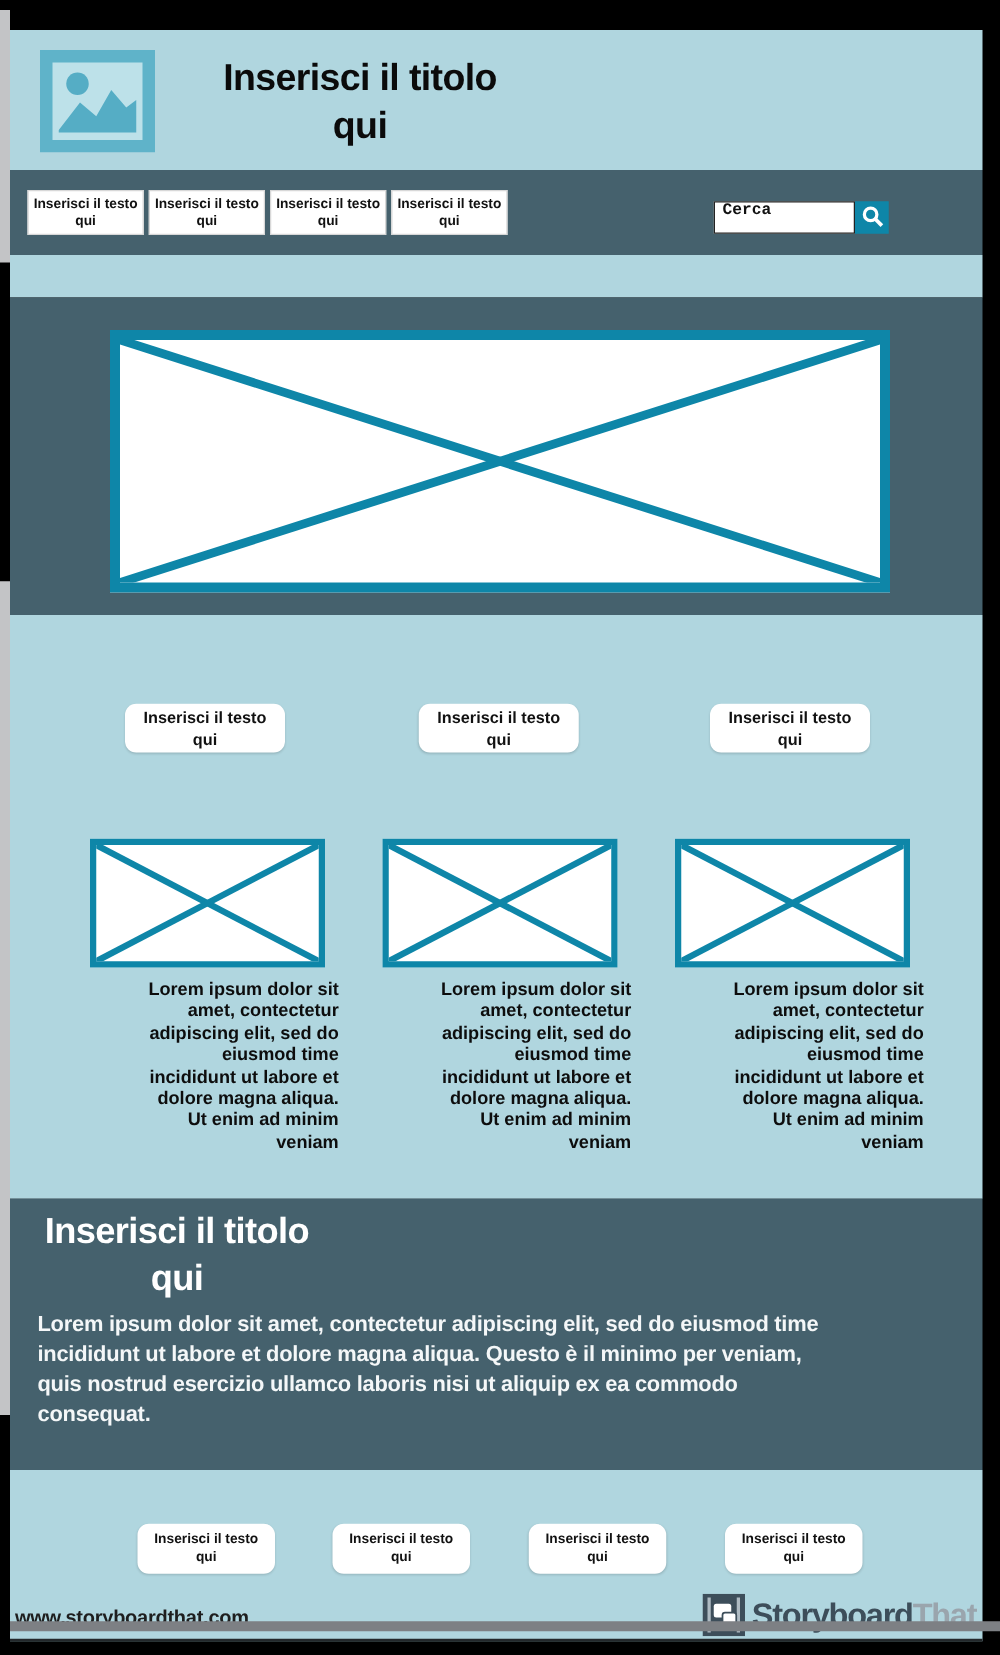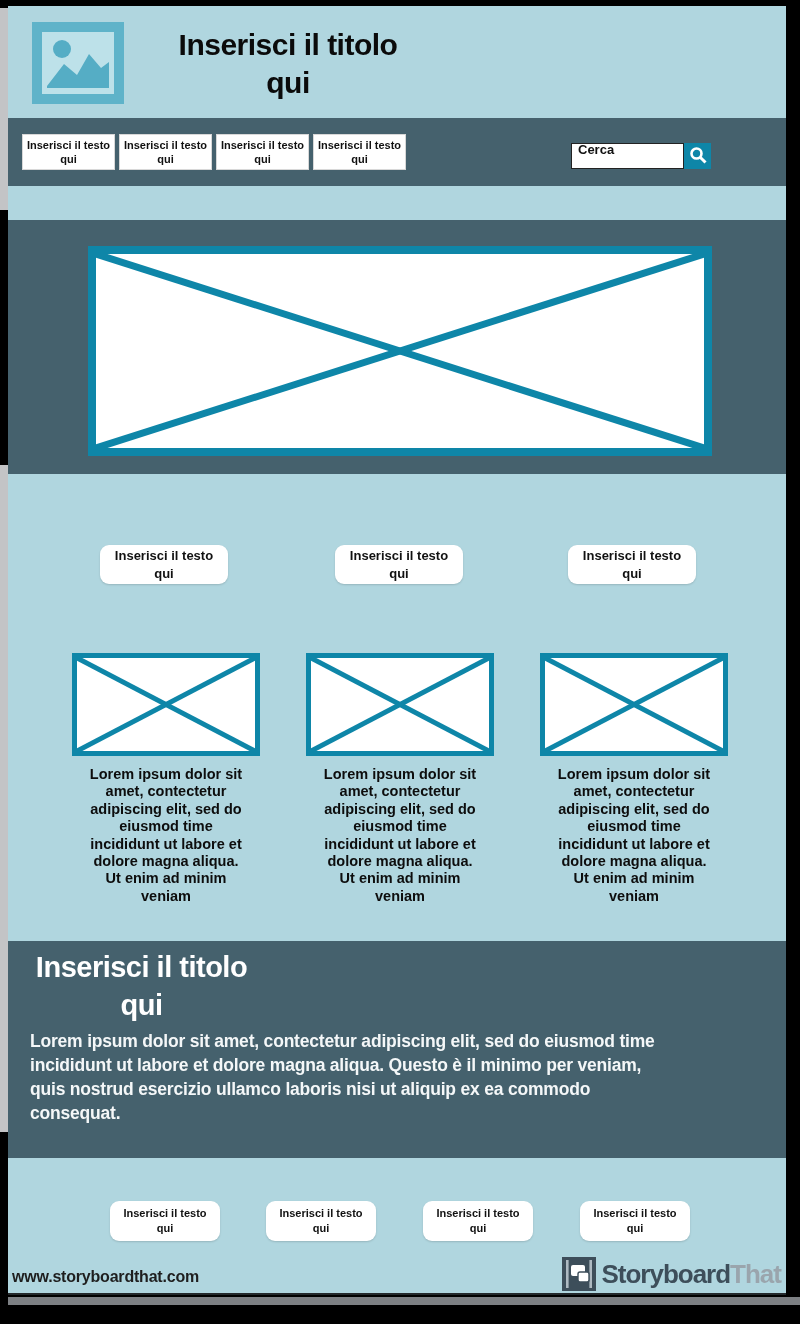--- a/index.html
+++ b/index.html
@@ -1,20 +1,20 @@
 <!DOCTYPE html>
 <html><head>
 <meta charset="utf-8">
 <style>
   html,body{margin:0;padding:0;}
   body{
     width:800px;height:1324px;position:relative;background:#000;
     font-family:"Liberation Sans", sans-serif;overflow:hidden;
   }
-  .frame{position:absolute;left:8px;top:6px;width:696px;height:1287px;}
+  .frame{position:absolute;left:8px;top:24px;width:696px;height:1287px;}
   .sec{position:absolute;left:0;width:778px;}
   .light{background:#b0d6df;}
   .dark{background:#45616d;}
 
   
   .edge{position:absolute;left:0;width:8px;background:#c3c4c6;}
   .edge-top{top:8px;height:202px;}
   .edge-bottom{top:465px;height:667px;}
   .bottom-gray{position:absolute;left:8px;top:1297px;width:792px;height:8px;background:#7d8084;}
 
@@ -32,21 +32,21 @@
   .nav-buttons{position:absolute;left:14px;top:16px;display:flex;gap:4px;}
   .nav-btn{
     width:93px;height:36px;background:#fff;border:1px solid #d8d8d8;
     display:flex;align-items:center;justify-content:center;text-align:center;
     font-size:11px;font-weight:bold;color:#111;line-height:1.3;white-space:pre-line;
     box-sizing:border-box;cursor:pointer;
   }
   .search{position:absolute;right:75px;top:25px;display:flex;height:26px;}
   .search-input{
     width:113px;height:26px;border:1px solid #222;background:#fff;box-sizing:border-box;
-    font-family:Liberation Sans, sans-serif;font-size:13px;font-weight:bold;color:#111;
+    font-family:Liberation Mono, monospace;font-size:13px;font-weight:bold;color:#111;
     padding:0 0 14px 6px;outline:none;
   }
   .search-btn{
     width:27px;height:26px;background:#0e86a8;border:none;display:flex;
     align-items:center;justify-content:center;cursor:pointer;padding:0;
   }
 
   
   .sec-strip{top:180px;height:34px;}
 
@@ -62,21 +62,21 @@
     position:absolute;background:#fff;border-radius:9px;
     display:flex;align-items:center;justify-content:center;text-align:center;
     font-weight:bold;color:#111;white-space:pre-line;cursor:pointer;
     box-shadow:0 1px 2px rgba(0,0,0,0.15);
   }
   .feat-btn{top:71px;width:128px;height:39px;font-size:13px;line-height:1.35;}
   .feat-btn-1{left:92px;} .feat-btn-2{left:327px;} .feat-btn-3{left:560px;}
   .feat-box{top:179px;width:188px;height:103px;border-width:5px;}
   .feat-box-1{left:64px;} .feat-box-2{left:298px;} .feat-box-3{left:532px;}
   .feat-text{
-    position:absolute;top:292px;width:210px;text-align:center;
+    position:absolute;top:292px;width:210px;text-align:right;
     font-size:14.5px;font-weight:bold;color:#0d0d0d;line-height:1.2;white-space:pre-line;
   }
   .feat-text-1{left:53px;} .feat-text-2{left:287px;} .feat-text-3{left:521px;}
 
   
   .sec-about{top:935px;height:217px;}
   .about-title{
     position:absolute;left:16px;top:8px;width:235px;text-align:center;
     font-size:29px;font-weight:bold;color:#fff;line-height:1.3;white-space:pre-line;
     letter-spacing:-0.5px;

